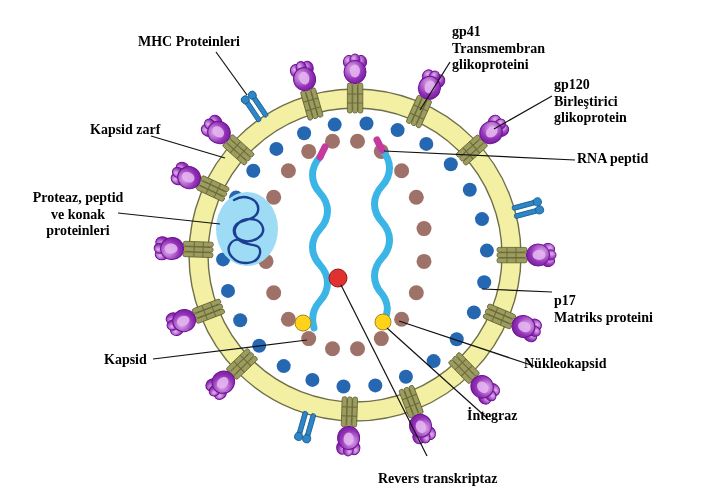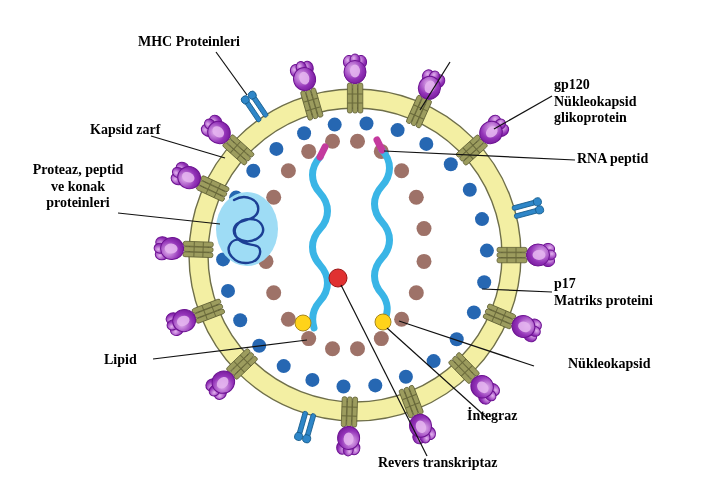--- a/index.html
+++ b/index.html
@@ -305,28 +305,31 @@
   <defs>
         <radialGradient id="petal" cx="38%" cy="35%" r="80%">
           <stop offset="0%" stop-color="#e3b3ee"></stop>
           <stop offset="58%" stop-color="#9333b8"></stop>
           <stop offset="100%" stop-color="#6d1392"></stop>
         </radialGradient>
       </defs>
     </svg>
 
   <div class="lbl" style="left:118px;top:34px">MHC Proteinleri</div>
+  <div class="lbl" style="left:432px;top:24px">gp41
+Transmembran
+glikoproteini</div>
   <div class="lbl" style="left:534px;top:77px">gp120
-Nükleokapsid
+Birleştirici
 glikoprotein</div>
   <div class="lbl" style="left:70px;top:122px">Kapsid zarf</div>
   <div class="lbl" style="left:557px;top:151px">RNA peptid</div>
-  <div class="lbl center" style="left:4px;top:162px;width:108px">Proteaz, peptid
+  <div class="lbl center" style="left:4px;top:190px;width:108px">Proteaz, peptid
 ve konak
 proteinleri</div>
-  <div class="lbl" style="left:534px;top:276px">p17
+  <div class="lbl" style="left:534px;top:293px">p17
 Matriks proteini</div>
-  <div class="lbl" style="left:84px;top:352px">Lipid</div>
-  <div class="lbl" style="left:548px;top:356px">Nükleokapsid</div>
+  <div class="lbl" style="left:84px;top:352px">Kapsid</div>
+  <div class="lbl" style="left:504px;top:356px">Nükleokapsid</div>
   <div class="lbl" style="left:447px;top:408px">İntegraz</div>
-  <div class="lbl" style="left:358px;top:455px">Revers transkriptaz</div>
+  <div class="lbl" style="left:358px;top:471px">Revers transkriptaz</div>
 
 </div>
 
 </body></html>

